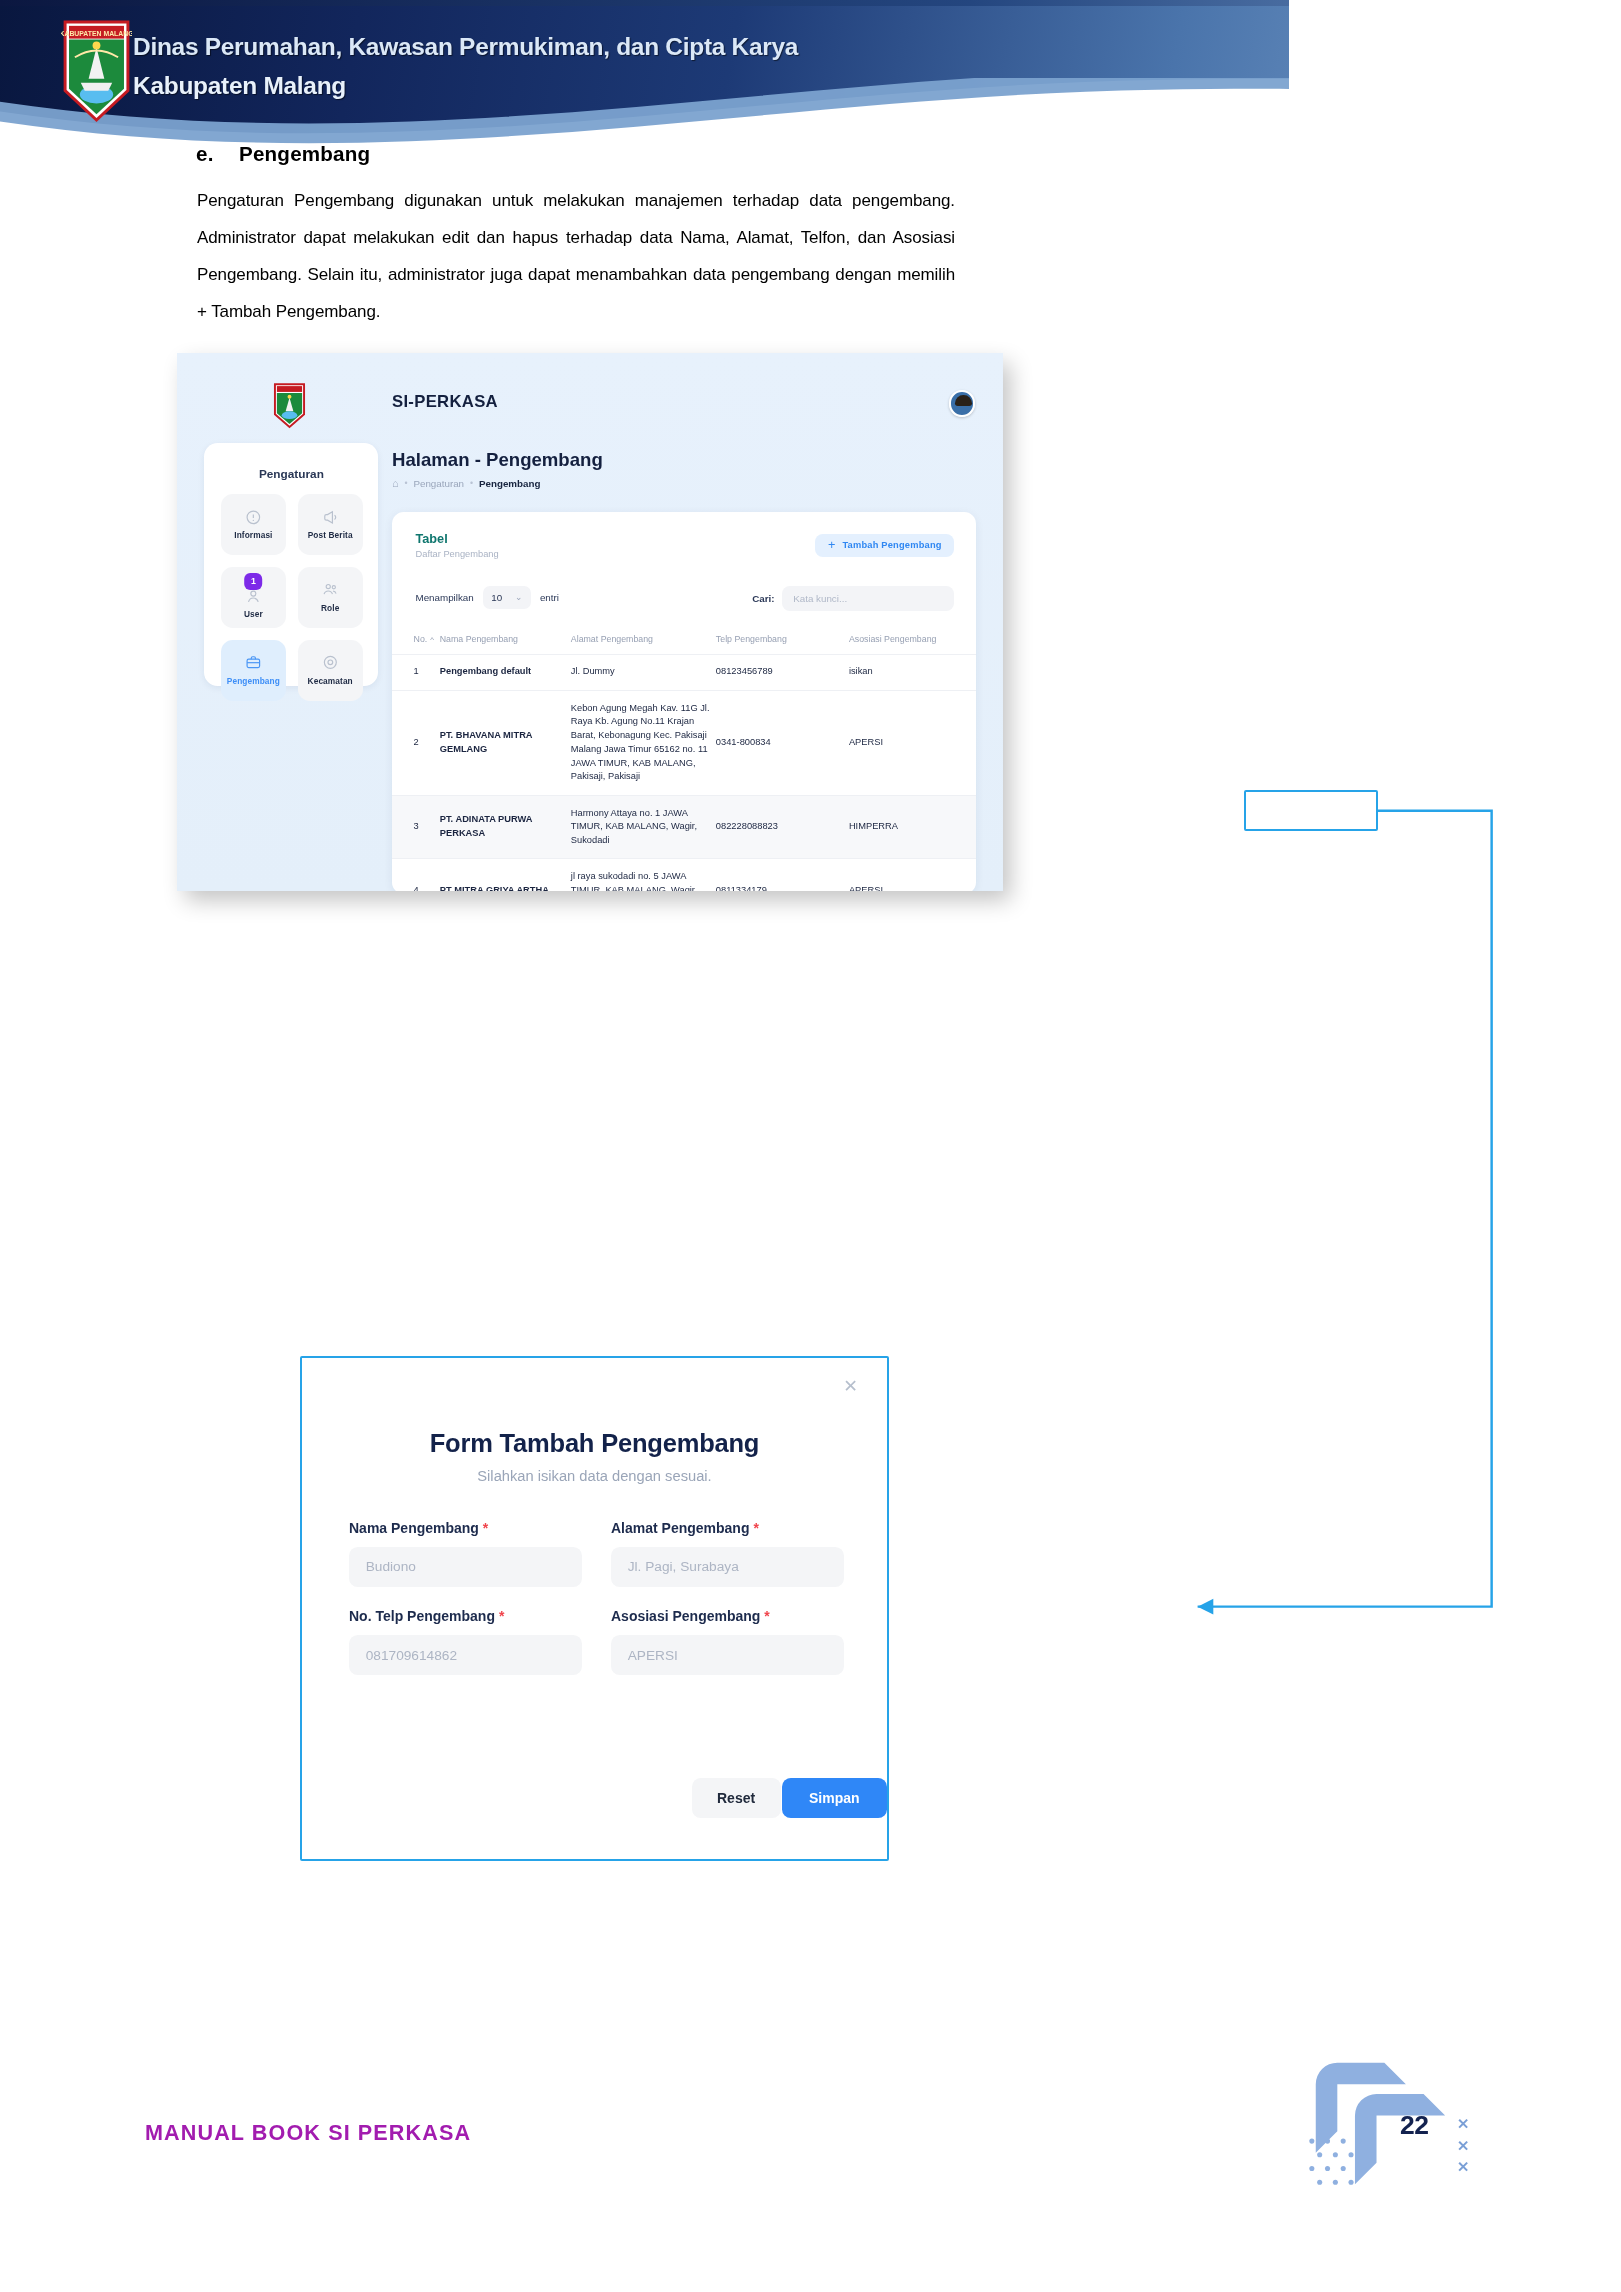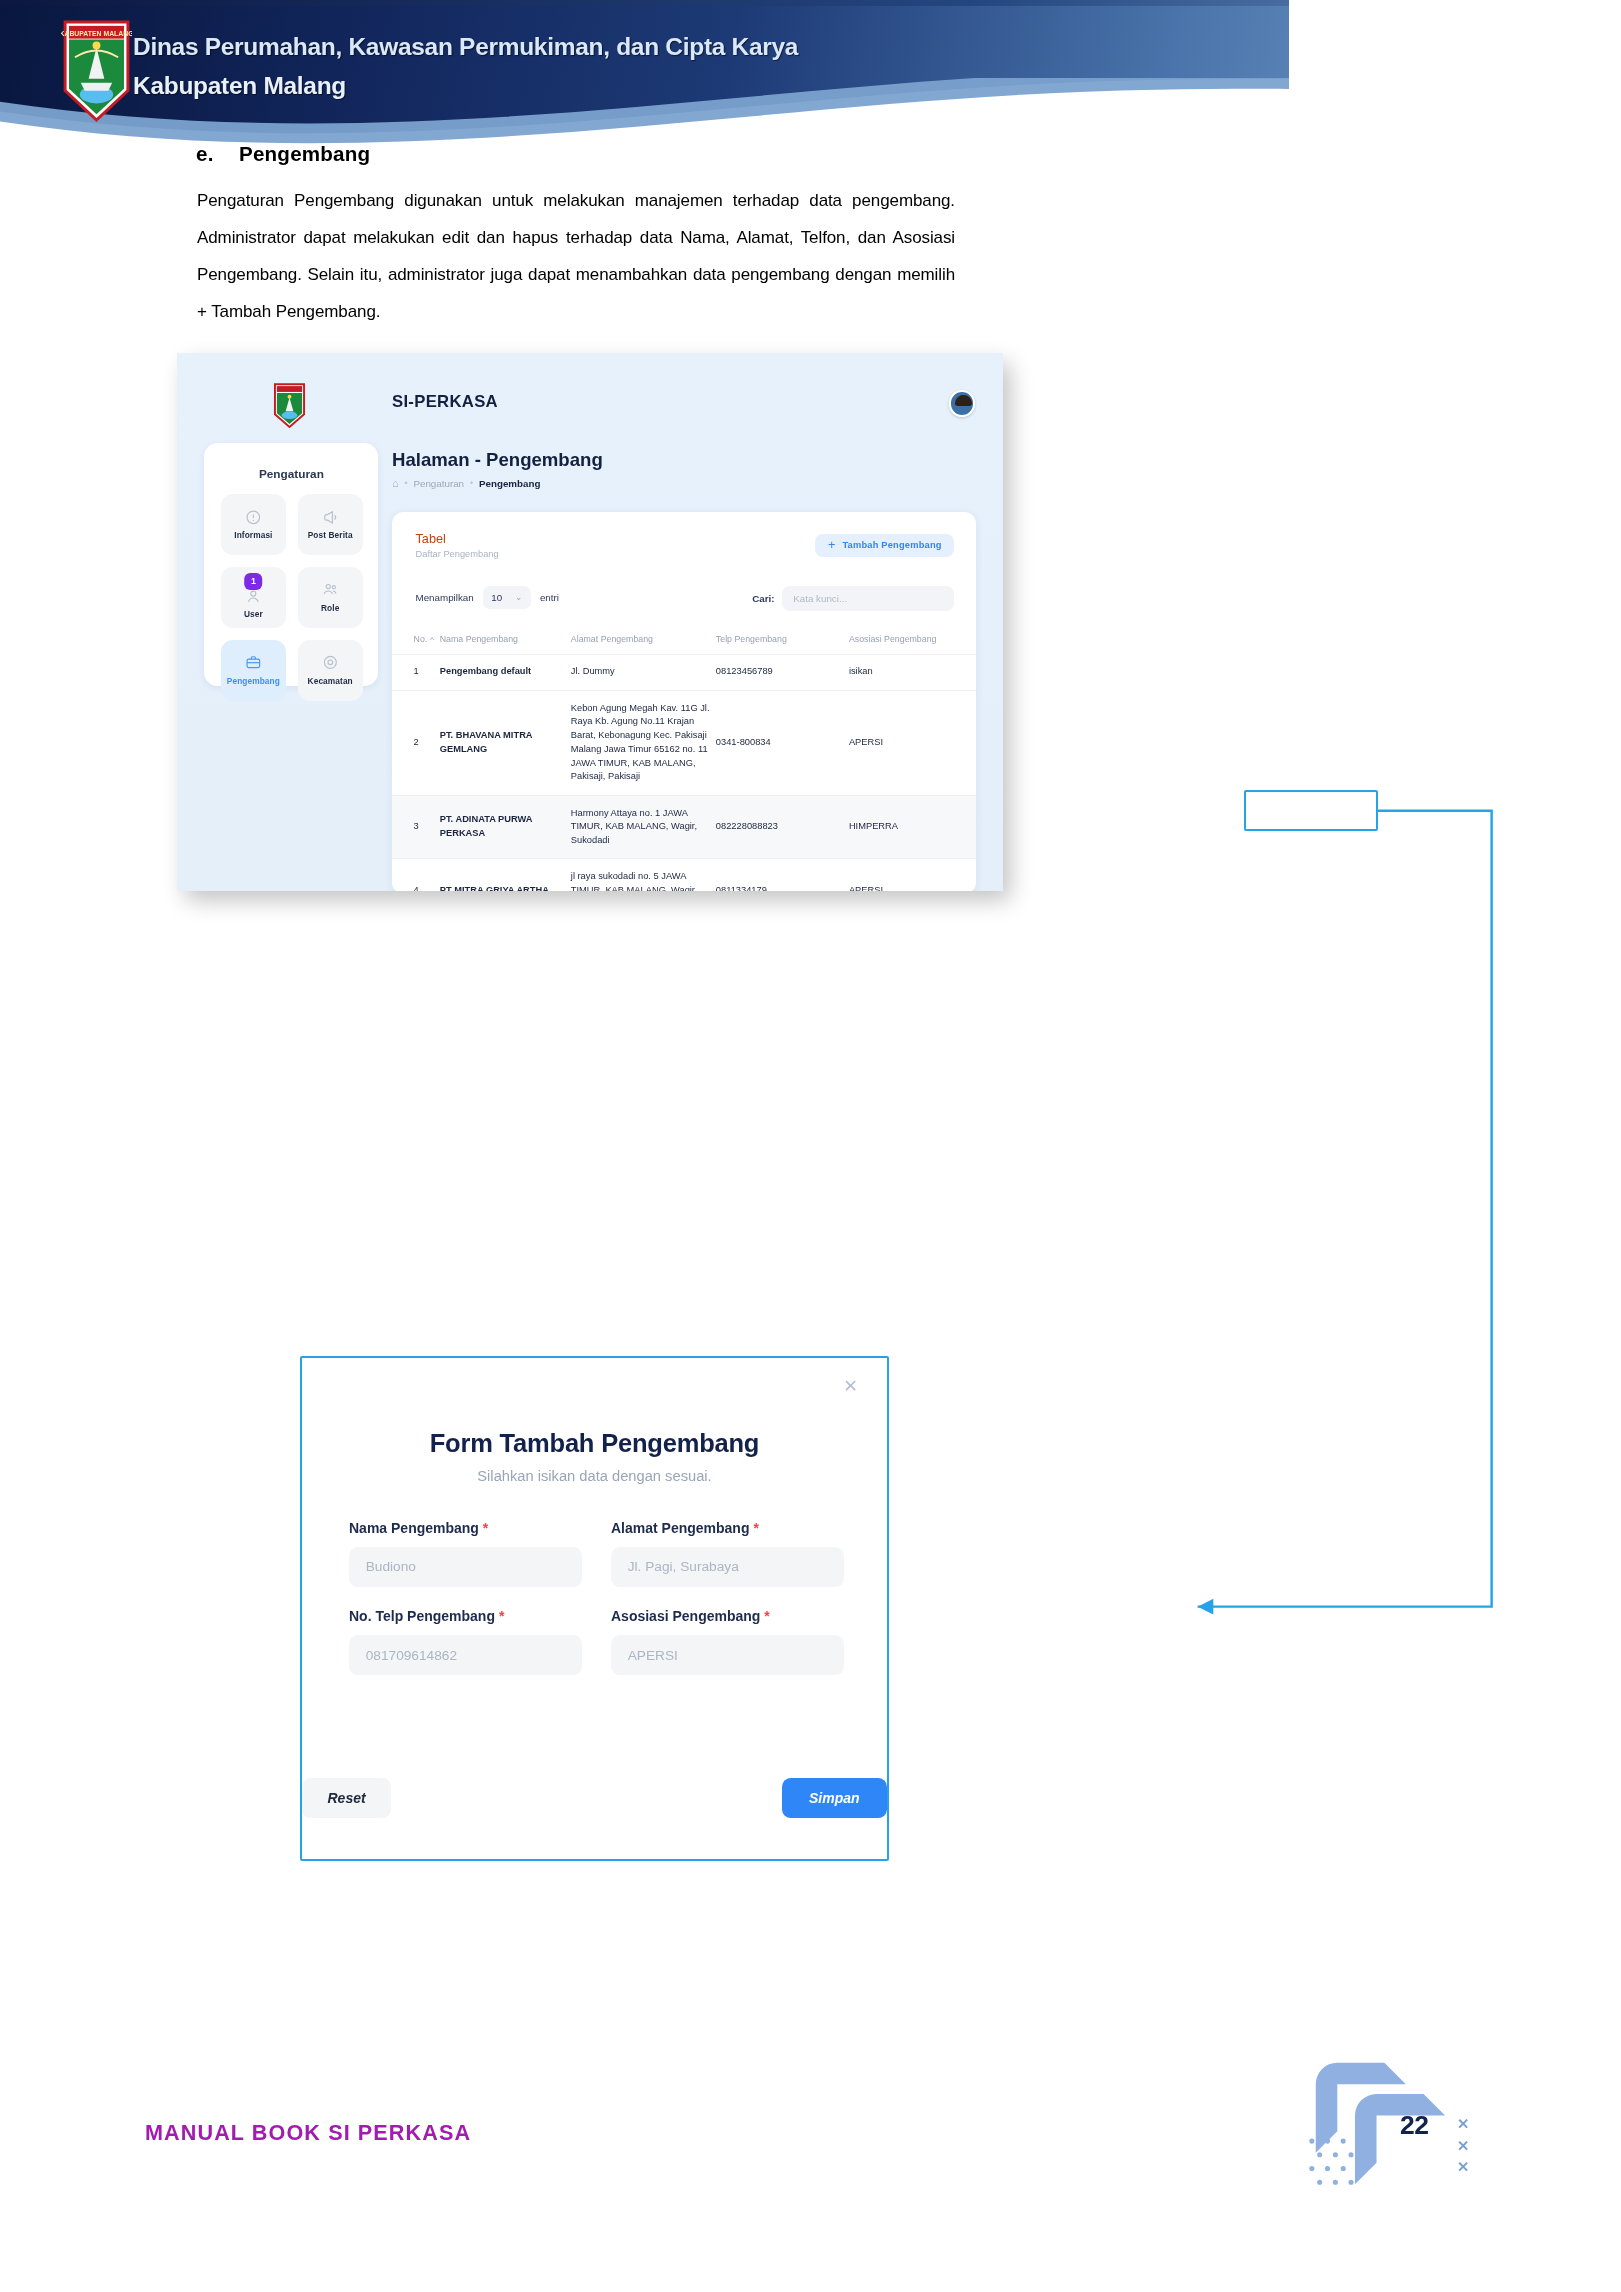--- a/index.html
+++ b/index.html
@@ -119,21 +119,21 @@
     background: #7d2ae8; color: #fff; font-size: 8.8px; font-weight: 700;
     display: flex; align-items: center; justify-content: center;
   }
 
   
   .tcard {
     position: absolute; left: 215px; top: 159px; width: 584px; height: 382px;
     background: #fff; border-radius: 11.8px; box-shadow: 0 2px 9.8px rgba(20,40,80,.07);
     overflow: hidden;
   }
-  .tcard-title { position: absolute; left: 23.5px; top: 19.6px; font-size: 12.7px; font-weight: 400; color: #c2410c; }
+  .tcard-title { position: absolute; left: 23.5px; top: 19.6px; font-size: 12.7px; font-weight: 700; color: #0f766e; }
   .tcard-sub { position: absolute; left: 23.5px; top: 37px; font-size: 9.3px; color: #aab3c4; }
   .addbtn-wrap {
     position: absolute; right: 21.6px; top: 21.6px;
     background: #e4f0fe; border-radius: 7.8px; padding: 6.9px 12.7px;
     display: flex; align-items: center; gap: 6.9px;
   }
   .addbtn-wrap .plus { color: #2f87f2; font-size: 12.7px; font-weight: 400; line-height: 9.8px; }
   .addbtn-wrap .lb { color: #2f87f2; font-size: 9.3px; font-weight: 600; letter-spacing: 0.2px; }
   .annot-box {
     position: absolute; left: 1244px; top: 790px; width: 134px; height: 41px;
@@ -199,21 +199,21 @@
   }
   .flabel { font-size: 14px; font-weight: 700; color: #1d2b4d; margin-bottom: 10.8px; }
   .flabel .req { color: #f0444c; font-weight: 700; }
   .finput {
     background: #f4f5f7; border-radius: 8.8px; height: 40px;
     display: flex; align-items: center; padding: 0 16.7px;
     font-size: 13.7px; color: #adb5c4;
   }
   .mbtns {
     position: absolute; left: 0; right: 0; top: 420px;
-    display: flex; justify-content: space-between; align-items: center; gap: 31px; font-style: italic;
+    display: flex; justify-content: flex-end; align-items: center; gap: 1px;
   }
   .btn-reset {
     background: #f4f5f7; border-radius: 8.8px; padding: 11.8px 25.5px;
     font-size: 14px; font-weight: 700; color: #202a3c;
   }
   .btn-simpan {
     background: #2f87f7; border-radius: 8.8px; padding: 11.8px 27.4px;
     font-size: 14px; font-weight: 700; color: #fff;
   }
 

